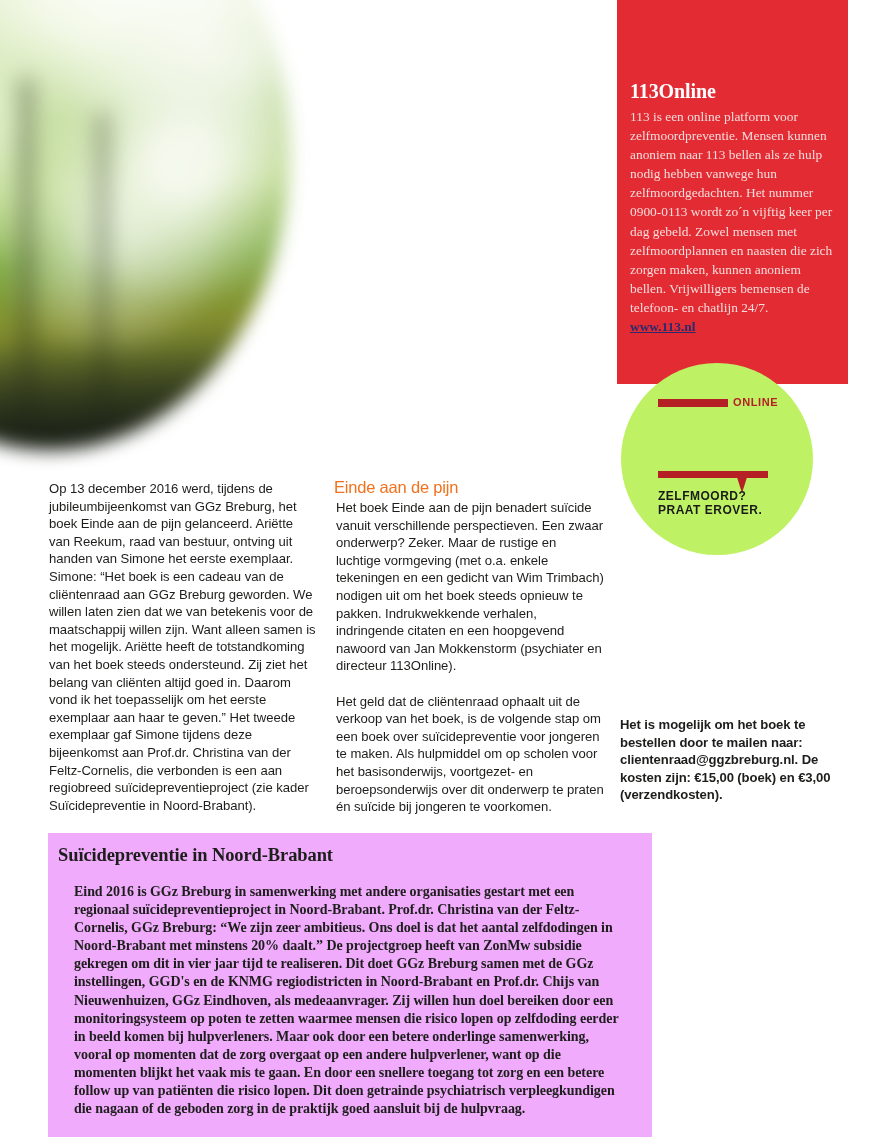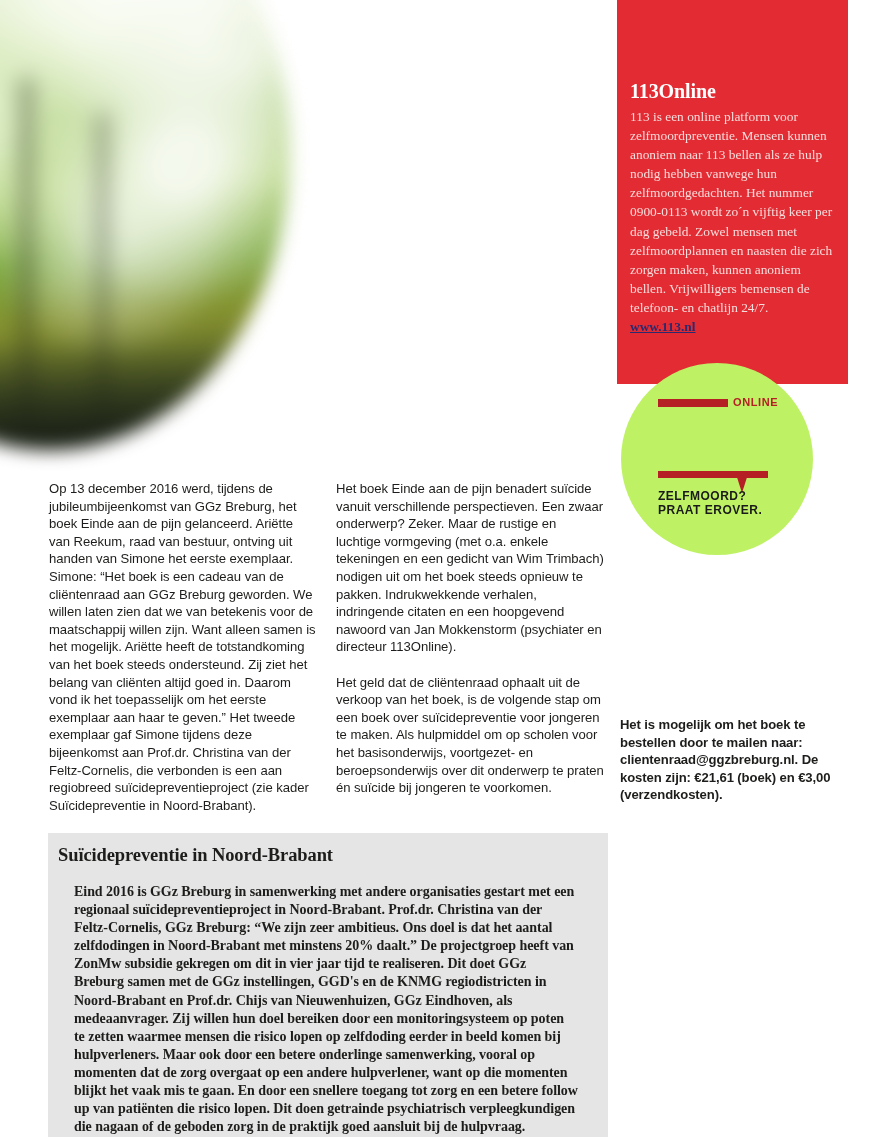--- a/index.html
+++ b/index.html
@@ -216,23 +216,23 @@
     line-height: 17.6px;
     color: #1d1d1b;
     letter-spacing: -0.1px;
   }
 
   
   #yellow-box {
     position: absolute;
     left: 48px;
     top: 833px;
-    width: 560px;
+    width: 604px;
     height: 304px;
-    background: #e5e5e5;
+    background: #f0abfc;
   }
   #yellow-box .inner {
     padding: 10px 14px 0 10px;
   }
   #yellow-title {
     font-family: "Liberation Serif", serif;
     font-weight: bold;
     font-size: 18.5px;
     line-height: 24px;
     color: #1d1d1b;
@@ -277,24 +277,25 @@
       <div>PRAAT EROVER.</div>
     </div>
   </div>
 </div>
 
 <div class="col" id="col-left">
   <p class="col-body">Op 13 december 2016 werd, tijdens de jubileumbijeenkomst van GGz Breburg, het boek Einde aan de pijn gelanceerd. Ariëtte van Reekum, raad van bestuur, ontving uit handen van Simone het eerste exemplaar. Simone: “Het boek is een cadeau van de cliëntenraad aan GGz Breburg geworden. We willen laten zien dat we van betekenis voor de maatschappij willen zijn. Want alleen samen is het mogelijk. Ariëtte heeft de totstandkoming van het boek steeds ondersteund. Zij ziet het belang van cliënten altijd goed in. Daarom vond ik het toepasselijk om het eerste exemplaar aan haar te geven.” Het tweede exemplaar gaf Simone tijdens deze bijeenkomst aan Prof.dr. Christina van der Feltz-Cornelis, die verbonden is een aan regiobreed suïcidepreventieproject (zie kader Suïcidepreventie in Noord-Brabant).</p>
 </div>
 
 <div class="col" id="col-mid">
+  <h3 class="col-heading">Einde aan de pijn</h3>
   <p class="col-body">Het boek Einde aan de pijn benadert suïcide vanuit verschillende perspectieven. Een zwaar onderwerp? Zeker. Maar de rustige en luchtige vormgeving (met o.a. enkele tekeningen en een gedicht van Wim Trimbach) nodigen uit om het boek steeds opnieuw te pakken. Indrukwekkende verhalen, indringende citaten en een hoopgevend nawoord van Jan Mokkenstorm (psychiater en directeur 113Online).</p>
   <p class="col-body">Het geld dat de cliëntenraad ophaalt uit de verkoop van het boek, is de volgende stap om een boek over suïcidepreventie voor jongeren te maken. Als hulpmiddel om op scholen voor het basisonderwijs, voortgezet- en beroepsonderwijs over dit onderwerp te praten én suïcide bij jongeren te voorkomen.</p>
 </div>
 
-<div id="order-info">Het is mogelijk om het boek te bestellen door te mailen naar: clientenraad@ggzbreburg.nl. De kosten zijn: €21,61 (boek) en €3,00 (verzendkosten).</div>
+<div id="order-info">Het is mogelijk om het boek te bestellen door te mailen naar: clientenraad@ggzbreburg.nl. De kosten zijn: €15,00 (boek) en €3,00 (verzendkosten).</div>
 
 <div id="yellow-box">
   <div class="inner">
     <h3 id="yellow-title">Suïcidepreventie in Noord-Brabant</h3>
     <p id="yellow-body">Eind 2016 is GGz Breburg in samenwerking met andere organisaties gestart met een regionaal suïcidepreventieproject in Noord-Brabant. Prof.dr. Christina van der Feltz-Cornelis, GGz Breburg: “We zijn zeer ambitieus. Ons doel is dat het aantal zelfdodingen in Noord-Brabant met minstens 20% daalt.” De projectgroep heeft van ZonMw subsidie gekregen om dit in vier jaar tijd te realiseren. Dit doet GGz Breburg samen met de GGz instellingen, GGD's en de KNMG regiodistricten in Noord-Brabant en Prof.dr. Chijs van Nieuwenhuizen, GGz Eindhoven, als medeaanvrager. Zij willen hun doel bereiken door een monitoringsysteem op poten te zetten waarmee mensen die risico lopen op zelfdoding eerder in beeld komen bij hulpverleners. Maar ook door een betere onderlinge samenwerking, vooral op momenten dat de zorg overgaat op een andere hulpverlener, want op die momenten blijkt het vaak mis te gaan. En door een snellere toegang tot zorg en een betere follow up van patiënten die risico lopen. Dit doen getrainde psychiatrisch verpleegkundigen die nagaan of de geboden zorg in de praktijk goed aansluit bij de hulpvraag.</p>
   </div>
 </div>
 
 </body></html>

